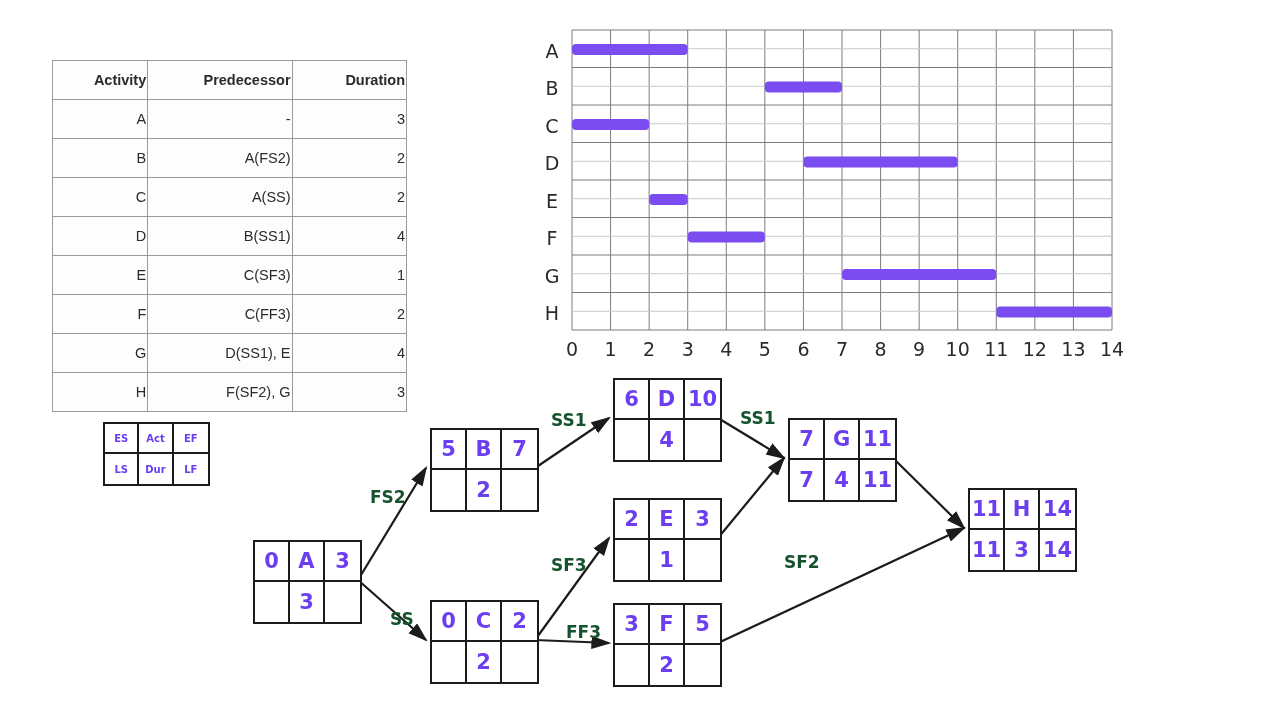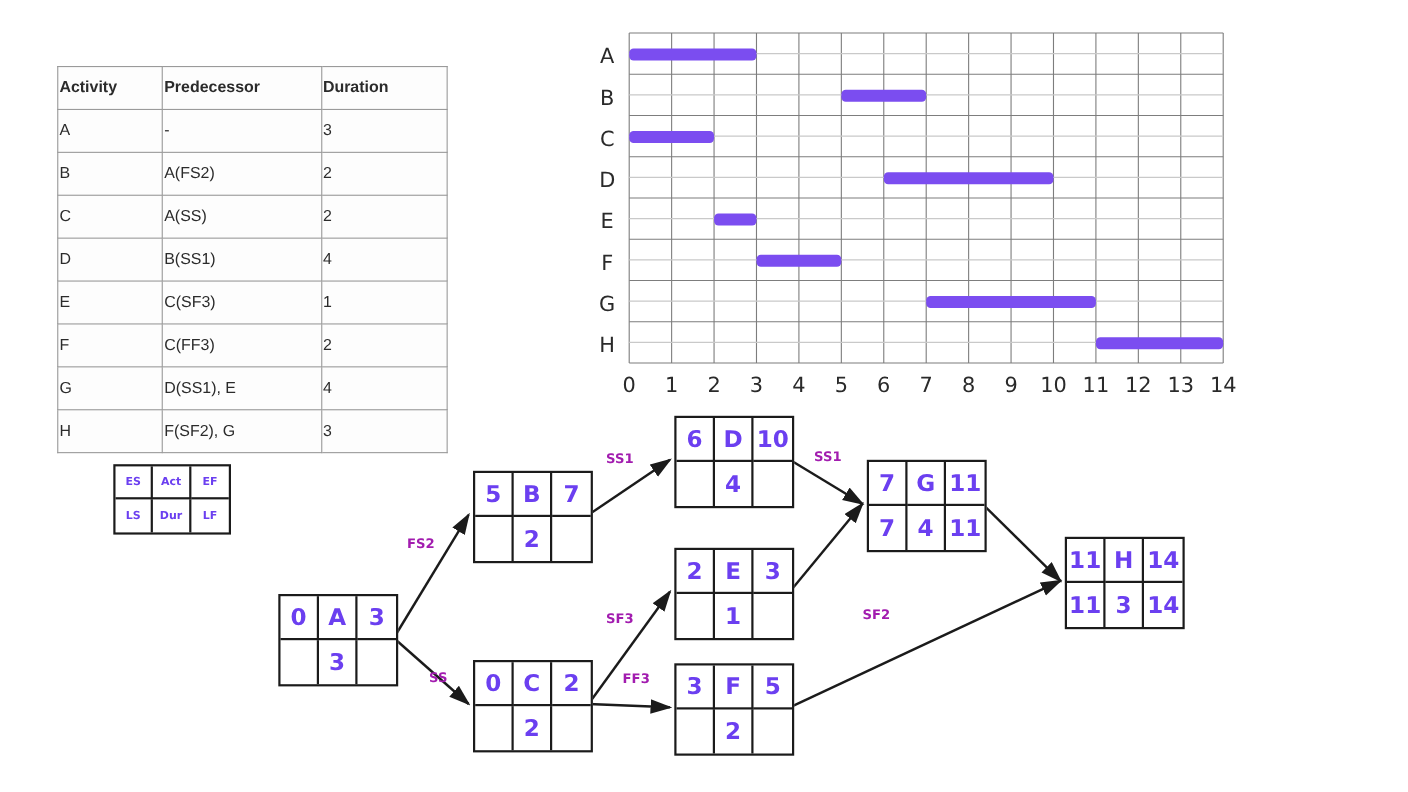--- a/index.html
+++ b/index.html
@@ -3,21 +3,21 @@
 <meta charset="utf-8">
 <style>
   html,body{margin:0;padding:0;background:#fff;}
   body{width:1280px;height:720px;position:relative;overflow:hidden;
        font-family:"Liberation Sans", sans-serif;color:#111;}
 
   
   #activity-table{position:absolute;left:52px;top:60px;width:355px;
        border-collapse:collapse;}
   #activity-table th,#activity-table td{
-       border:1px solid #9a9a9a;text-align:left;font-size:14.5px;
+       border:1px solid #9a9a9a;text-align:right;font-size:14.5px;
        height:36px;color:#2b2b2b;background:#fdfdfd;}
   #activity-table th{font-weight:bold;font-size:14.5px;}
   #activity-table .c-act{width:95px;}
   #activity-table .c-pre{width:145px;}
   #activity-table .c-dur{width:115px;}
 
   
   #gantt{position:absolute;left:520px;top:12px;width:620px;height:355px;}
   #gantt svg{display:block;}
   .gl{stroke:#7d7d7d;stroke-width:1;}
@@ -30,21 +30,21 @@
   .node{position:absolute;border:2.5px solid #1b1b1b;background:#fff;
         display:grid;grid-template-columns:1fr 1fr 1fr;grid-template-rows:1fr 1fr;}
   .node .cell{border-right:2.5px solid #1b1b1b;display:flex;
         align-items:center;justify-content:center;
         font-family:"DejaVu Sans", sans-serif;color:#6b3ff0;
         font-size:21px;font-weight:bold;}
   .node .cell:nth-child(3n){border-right:none;}
   .node .cell:nth-child(-n+3){border-bottom:2.5px solid #1b1b1b;}
   .node.legend .cell{font-size:10px;}
   .edge-label{position:absolute;font-family:"DejaVu Sans", sans-serif;
-        color:#a21caf;font-size:12px;font-weight:bold;}
+        color:#14532d;font-size:17px;font-weight:bold;}
 </style>
 </head>
 <body>
 
 <table id="activity-table">
   <thead>
     <tr>
       <th class="c-act">Activity</th>
       <th class="c-pre">Predecessor</th>
       <th class="c-dur">Duration</th>
@@ -268,16 +268,16 @@
     <div class="cell">14</div>
     <div class="cell">11</div>
     <div class="cell">3</div>
     <div class="cell">14</div>
   </div>
 
   <span class="edge-label" style="left:370px;top:127px;">FS2</span>
   <span class="edge-label" style="left:390px;top:249px;">SS</span>
   <span class="edge-label" style="left:551px;top:50px;">SS1</span>
   <span class="edge-label" style="left:551px;top:195px;">SF3</span>
-  <span class="edge-label" style="left:566px;top:250px;">FF3</span>
+  <span class="edge-label" style="left:566px;top:262px;">FF3</span>
   <span class="edge-label" style="left:740px;top:48px;">SS1</span>
   <span class="edge-label" style="left:784px;top:192px;">SF2</span>
 </div>
 
 </body></html>

